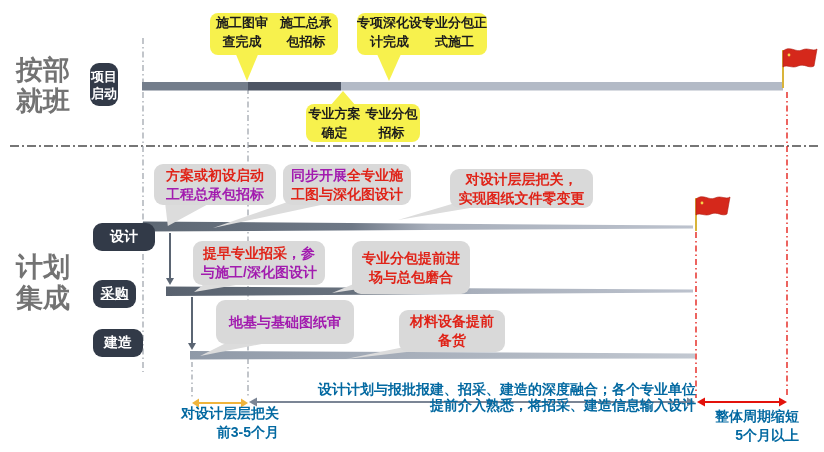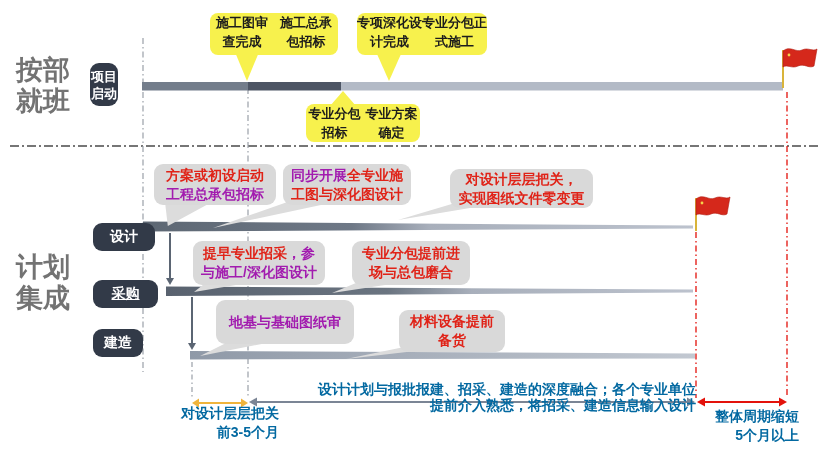--- a/index.html
+++ b/index.html
@@ -113,43 +113,43 @@
 
   <div class="abs seclabel" style="left:14px;top:55px;">按部就班</div>
   <div class="abs seclabel" style="left:14px;top:252px;">计划集成</div>
 
   <div class="abs stagebox" style="left:90px;top:63px;width:28px;height:43px;">
     <span class="wrap2">项目启动</span>
   </div>
   <div class="abs stagebox" style="left:93px;top:223px;width:62px;height:28px;">
     <span>设计</span>
   </div>
-  <div class="abs stagebox" style="left:93px;top:280px;width:65px;height:28px;text-decoration:underline;">
+  <div class="abs stagebox" style="left:93px;top:280px;width:43px;height:28px;text-decoration:underline;">
     <span>采购</span>
   </div>
   <div class="abs stagebox" style="left:93px;top:329px;width:50px;height:28px;">
     <span>建造</span>
   </div>
 
   <div class="abs ypt" style="left:233px;top:54px;width:28px;height:27px;clip-path:polygon(10% 0,90% 0,50% 100%);"></div>
   <div class="abs ycall" style="left:210px;top:13px;width:128px;height:42px;">
     <div>施工图审查完成</div>
     <div>施工总承包招标</div>
   </div>
 
   <div class="abs ypt" style="left:374px;top:54px;width:30px;height:27px;clip-path:polygon(10% 0,90% 0,50% 100%);"></div>
   <div class="abs ycall" style="left:357px;top:13px;width:130px;height:42px;">
     <div>专项深化设计完成</div>
     <div>专业分包正式施工</div>
   </div>
 
   <div class="abs ypt" style="left:330px;top:91px;width:26px;height:15px;clip-path:polygon(50% 0,100% 100%,0 100%);"></div>
   <div class="abs ycall" style="left:306px;top:104px;width:114px;height:38px;">
+    <div>专业方案确定</div>
     <div>专业分包招标</div>
-    <div>专业方案确定</div>
   </div>
 
   <div class="abs tail" style="left:165px;top:202px;width:47px;height:24px;clip-path:polygon(0 0,100% 0,6% 100%);"></div>
   <div class="abs gcall" style="left:154px;top:164px;width:122px;height:41px;">
     <div class="red">方案或初设启动</div>
     <div class="blk">工程总承包招标</div>
   </div>
 
   <div class="abs tail" style="left:213px;top:202px;width:122px;height:26px;clip-path:polygon(61% 0,100% 0,0 100%);"></div>
   <div class="abs gcall" style="left:283px;top:164px;width:128px;height:41px;">
@@ -163,21 +163,21 @@
     <div class="red">实现图纸文件零变更</div>
   </div>
 
   <div class="abs tail" style="left:194px;top:283px;width:54px;height:9px;clip-path:polygon(21% 0,100% 0,0 100%);"></div>
   <div class="abs gcall" style="left:193px;top:241px;width:132px;height:44px;">
     <div><span class="red">提早专业招采</span><span class="blk">，参</span></div>
     <div class="blk">与施工/深化图设计</div>
   </div>
 
   <div class="abs tail" style="left:332px;top:282px;width:73px;height:11px;clip-path:polygon(36% 0,100% 0,0 100%);"></div>
-  <div class="abs gcall" style="left:352px;top:241px;width:118px;height:44px;">
+  <div class="abs gcall" style="left:352px;top:241px;width:118px;height:53px;">
     <div class="red">专业分包提前进</div>
     <div class="red">场与总包磨合</div>
   </div>
 
   <div class="abs tail" style="left:200px;top:342px;width:72px;height:14px;clip-path:polygon(39% 0,100% 0,0 100%);"></div>
   <div class="abs gcall" style="left:216px;top:300px;width:138px;height:44px;">
     <div class="blk">地基与基础图纸审</div>
   </div>
 
   <div class="abs tail" style="left:346px;top:347px;width:104px;height:12px;clip-path:polygon(56% 0,100% 0,0 100%);"></div>

